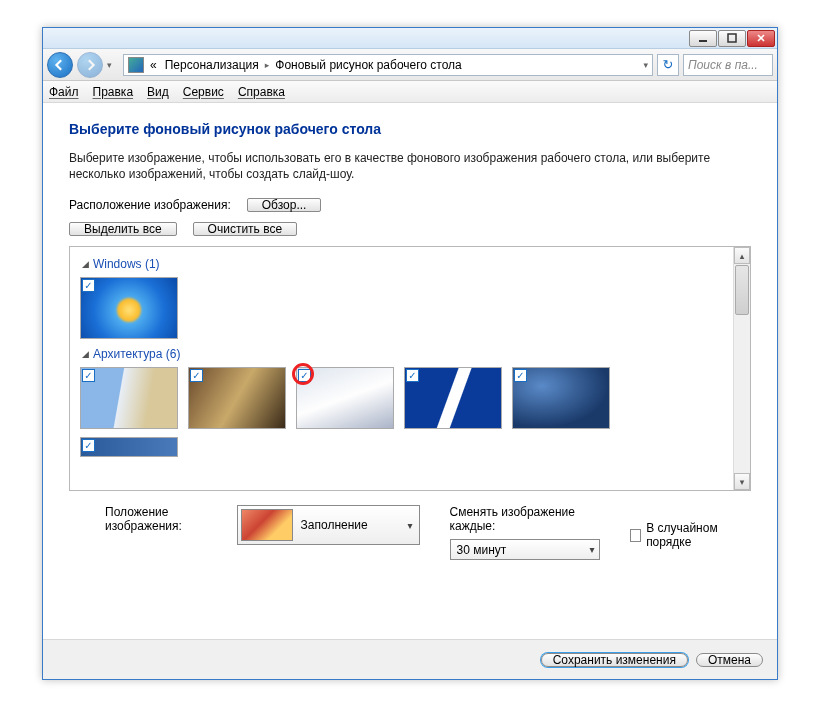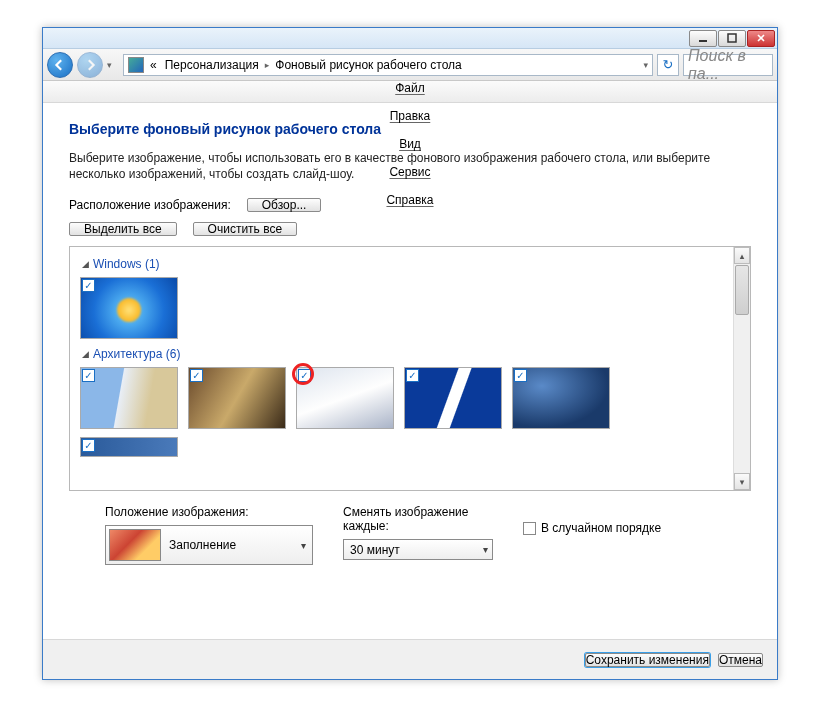--- a/index.html
+++ b/index.html
@@ -38,27 +38,26 @@
 .navbtn svg { width:12px;height:12px;fill:#fff; }
 .dropd { width:12px; color:#666; font-size:9px; }
 .addrbar {
   flex: 1; height: 22px; border: 1px solid #a8b8c8; background: #fff;
   display: flex; align-items: center; font-size: 12px; padding: 0 4px; gap: 4px;
 }
 .addrbar .ico { width:16px;height:16px;background:linear-gradient(135deg,#4a9,#26b);border:1px solid #888; }
 .crumb { color:#000; padding:0 2px; }
 .crumbsep { color:#666; font-size:9px; }
 .refresh { width:22px;height:22px;border:1px solid #a8b8c8;background:#fff;display:flex;align-items:center;justify-content:center;color:#1a6fc4;font-size:13px; }
-.searchbox { width:90px;height:22px;border:1px solid #a8b8c8;background:#fff;font-size:16px;font-style:italic;color:#888;padding:0 4px;display:flex;align-items:center; }
+.searchbox { width:90px;height:22px;border:1px solid #a8b8c8;background:#fff;font-size:12px;font-style:italic;color:#888;padding:0 4px;display:flex;align-items:center; }
 
 .menubar {
   height: 22px; background: linear-gradient(#fbfbfb,#ececec);
   border-bottom: 1px solid #d8d8d8; display:flex;align-items:center;padding:0 6px;gap:14px;
   font-size:12px;
-  flex-direction:column;
 }
 .menubar span { text-decoration: underline; text-decoration-color:#666; text-underline-offset:2px; }
 
 .content { padding: 18px 26px 0 26px; }
 .heading { color:#003399;font-size:14px;font-weight:600;margin-bottom:13px; }
 .desc { font-size:12px;color:#222;margin-bottom:16px;line-height:1.35; }
 
 .row { display:flex;align-items:center;gap:16px;font-size:12px;margin-bottom:10px; }
 .combo {
   height:21px;border:1px solid #8a8a8a;background:linear-gradient(#fff,#eee);
@@ -90,36 +89,36 @@
 .wp-win { background: radial-gradient(circle at 50% 55%, #6bd0ff 0%, #1a6fd6 60%, #0a4aa8 100%); position:relative; }
 .wp-win::after{content:"";position:absolute;left:38%;top:32%;width:24px;height:24px;background:radial-gradient(circle,#ffe27a,#f7a500);border-radius:50%;filter:blur(1px);}
 .wp-a1 { background: linear-gradient(100deg,#8bb7e8 40%,#e8eef6 41%,#d8c89a 70%); }
 .wp-a2 { background: linear-gradient(120deg,#6a4a2c 0%,#c9a96a 50%,#3a2a18 100%); }
 .wp-a3 { background: linear-gradient(160deg,#dde4ee 0%,#fefefe 50%,#aab4c8 100%); }
 .wp-a4 { background: linear-gradient(110deg,#0a3a9a 45%,#fff 46%,#fff 56%,#0a3a9a 57%); }
 .wp-a5 { background: radial-gradient(ellipse at 30% 30%,#5a8ac8,#1a3a6a 70%); }
 .wp-a6 { background: linear-gradient(90deg,#2a5a9a,#4a7aba); }
 
 .bottom { display:flex;gap:30px;align-items:flex-start;margin-top:14px;font-size:12px; }
-.poscol { display:flex;flex-direction:column;gap:6px;padding-left:36px; }
+.poscol { display:flex;flex-direction:row;gap:6px;padding-left:36px; }
 .posbox {
   width:208px;height:40px;border:1px solid #8a8a8a;background:linear-gradient(#fff,#eee);
   display:flex;align-items:center;padding:3px;gap:8px;position:relative;
 }
 .posbox::after { content:"▾";position:absolute;right:6px;font-size:10px;color:#444; }
 .posprev { width:52px;height:32px;border:1px solid #888;background:linear-gradient(135deg,#e86,#c43 40%,#fc6 70%); }
 .chgcol { display:flex;flex-direction:column;gap:6px; }
 .shuflbl { display:flex;align-items:center;gap:5px;margin-top:16px; }
 .smchk { width:13px;height:13px;border:1px solid #888;background:#fff; }
 
 .footer {
   position:absolute;left:0;right:0;bottom:0;height:40px;background:#f0f0f0;border-top:1px solid #d8d8d8;
   display:flex;justify-content:flex-end;align-items:center;gap:8px;padding:0 14px;
 }
-.footer .btn { padding:0 0; }
+.footer .btn { padding:0 11px;border-radius:8px; }
 .footer .primary { box-shadow:0 0 0 1px #3a9fe8; }
 </style>
 </head>
 <body>
 
 <div class="window">
 
   <div class="titlebar">
     <div class="winbtn">
         <svg viewBox="0 0 10 10">

